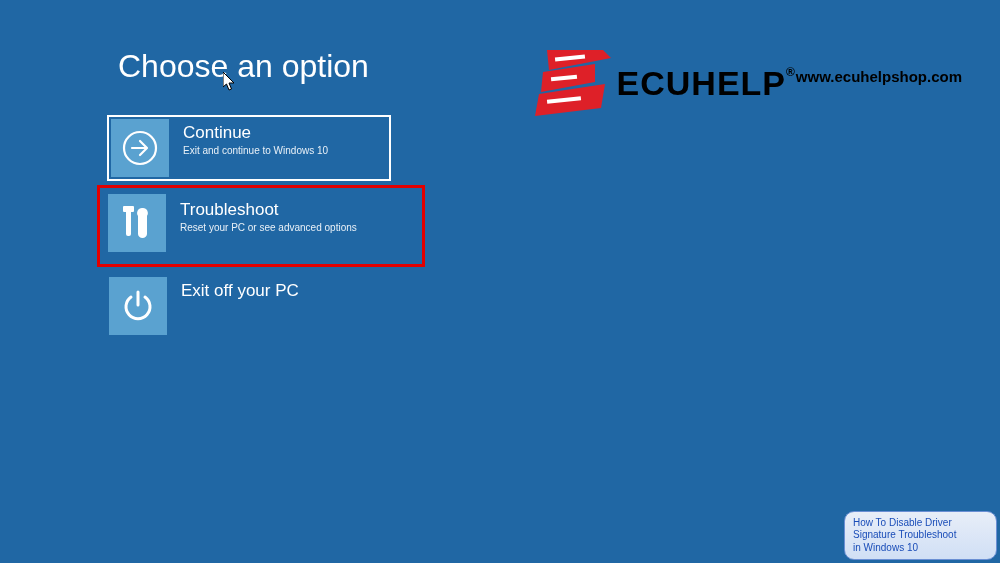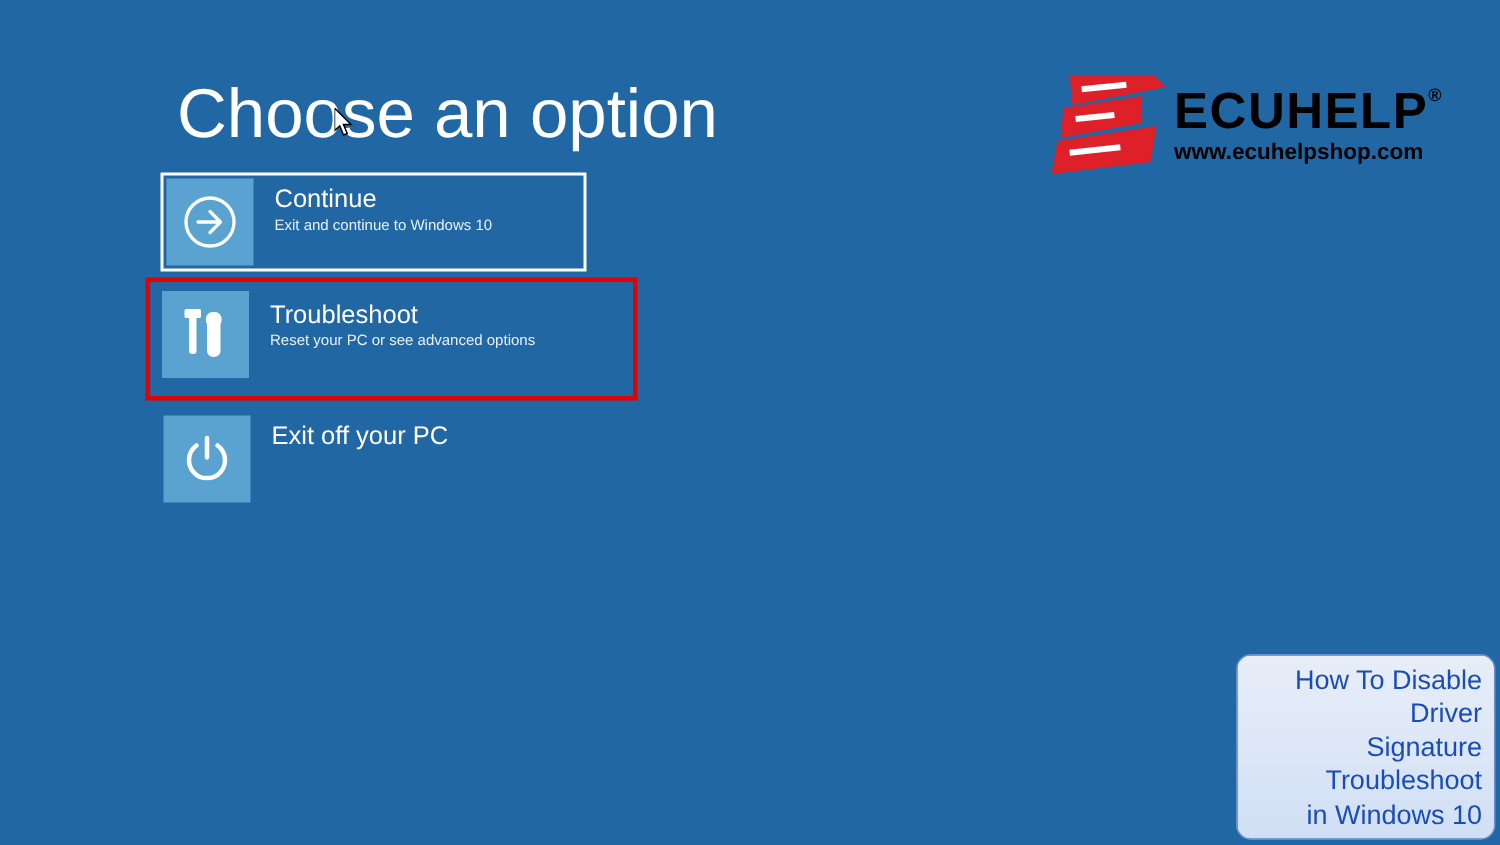--- a/index.html
+++ b/index.html
@@ -10,21 +10,21 @@
     body {
       width: 1000px;
       height: 563px;
       background: #2067a4;
       font-family: 'Segoe UI', 'Segoe UI Light', Arial, sans-serif;
       color: #ffffff;
       position: relative;
       overflow: hidden;
     }
     .page-title {
-      font-size: 46px;
+      font-size: 32px;
       font-weight: 300;
       position: absolute;
       top: 48px;
       left: 118px;
     }
     .cursor {
       position: absolute;
       top: 72px;
       left: 223px;
       z-index: 100;
@@ -90,21 +90,21 @@
       align-items: center;
     }
     .logo-mark {
       width: 78px;
       height: 66px;
       position: relative;
       margin-right: 6px;
     }
     .logo-text-group {
       display: flex;
-      flex-direction: column;
+      flex-direction: row;
     }
     .logo-text {
       font-family: Arial, sans-serif;
       font-size: 34px;
       font-weight: 900;
       color: #000000;
       letter-spacing: 1px;
       line-height: 1;
     }
     .logo-reg {
@@ -115,28 +115,28 @@
       font-family: Arial, sans-serif;
       font-size: 15px;
       font-weight: bold;
       color: #000000;
       margin-top: 2px;
     }
     .bottom-banner {
       position: absolute;
       bottom: 3px;
       right: 3px;
-      width: 173px;
+      width: 153px;
       background: linear-gradient(to bottom, #e8eef8, #d0dff5);
       border: 1px solid #6a8fd4;
       border-radius: 10px;
       padding: 5px 8px;
-      text-align: right;
+      text-align: left;
       font-family: Arial, sans-serif;
-      font-size: 18px;
+      font-size: 10px;
       color: #1a4db8;
       line-height: 1.25;
     }
   </style>
 </head>
 <body>
 
 <h1 class="page-title">Choose an option</h1>
 
 <svg class="cursor" width="14" height="20" viewBox="0 0 14 20">

